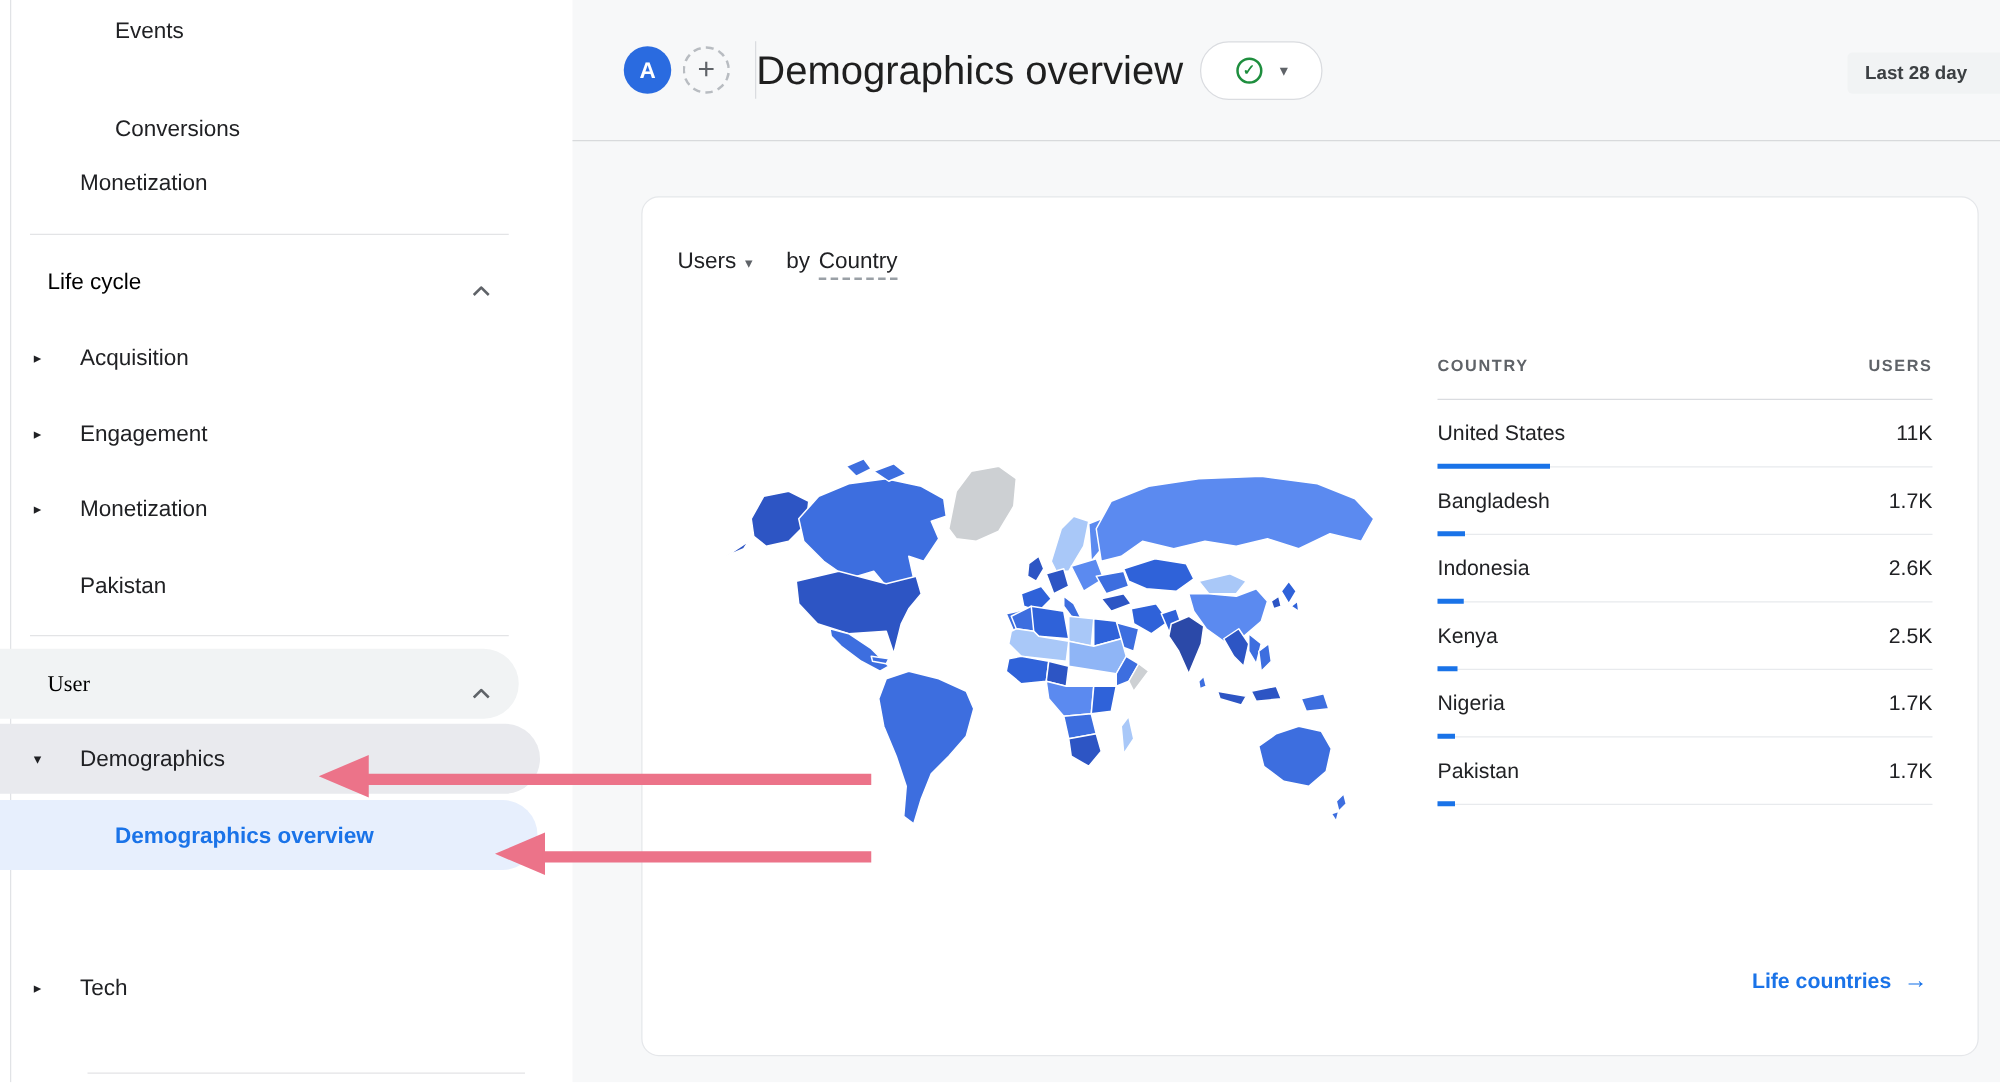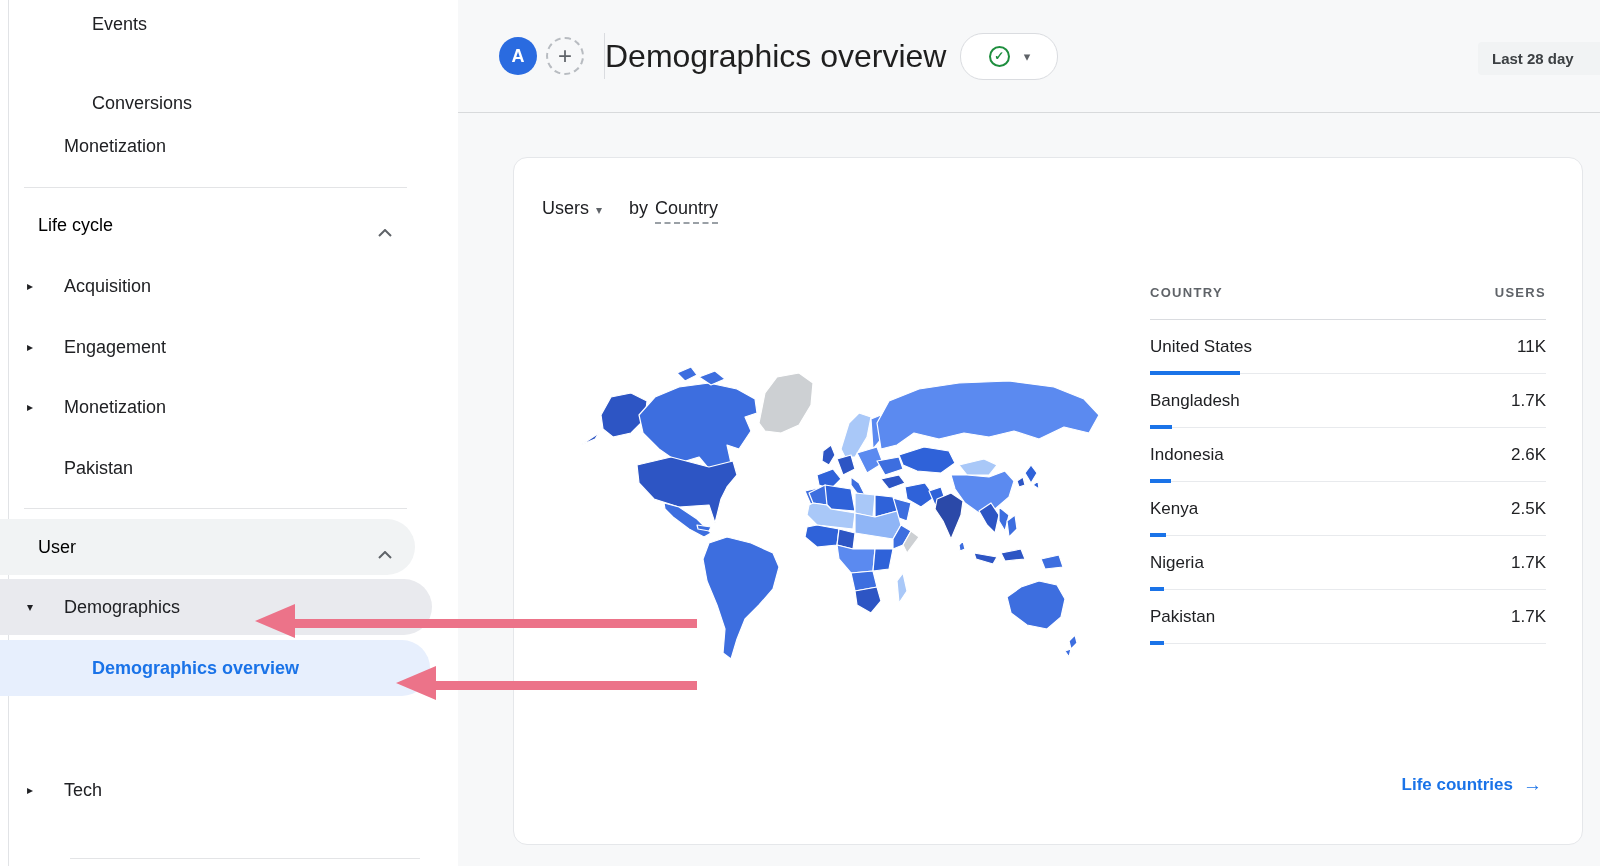--- a/index.html
+++ b/index.html
@@ -9,21 +9,21 @@
   .sidebar{position:absolute;left:0;top:0;width:458px;height:866px;background:#fff;}
   .sb-rail{position:absolute;left:8px;top:0;width:1px;height:866px;background:#e1e3e6;}
   .sb-row{position:absolute;left:0;width:458px;height:56px;display:flex;align-items:center;
           font-size:18px;color:#202124;cursor:pointer;}
   .sb-row .tri{position:absolute;left:22px;width:16px;font-size:12px;color:#202124;text-align:center;}
   .lbl-0{padding-left:38px;} .lbl-1{padding-left:64px;} .lbl-2{padding-left:92px;}
   .sb-head{color:#000000;}
   .sb-chev{position:absolute;right:66px;top:24px;}
   .sb-divider{position:absolute;left:24px;width:383px;height:1px;background:#e3e4e6;}
   .pill{border-radius:0 28px 28px 0;}
-  .pill-user{background:#f1f3f4;width:415px;}
+  .pill-user{background:#f1f3f4;width:415px;font-family:Liberation Serif, serif;}
   .pill-demo{background:#e9eaee;width:432px;}
   .pill-sel{background:#e7effd;width:430px;}
   .sel-text{color:#1a73e8;font-weight:bold;}
 
   
   .main{position:absolute;left:458px;top:0;width:1142px;height:866px;background:#f7f8f9;}
   .topbar{position:absolute;left:0;top:0;width:1142px;height:112px;border-bottom:1px solid #d8dadc;
           display:flex;align-items:center;}
   .avatar{margin-left:41px;width:38px;height:38px;border-radius:50%;background:#2a6be0;color:#fff;
           font-size:18px;font-weight:bold;display:flex;align-items:center;justify-content:center;flex:0 0 auto;cursor:pointer;}

